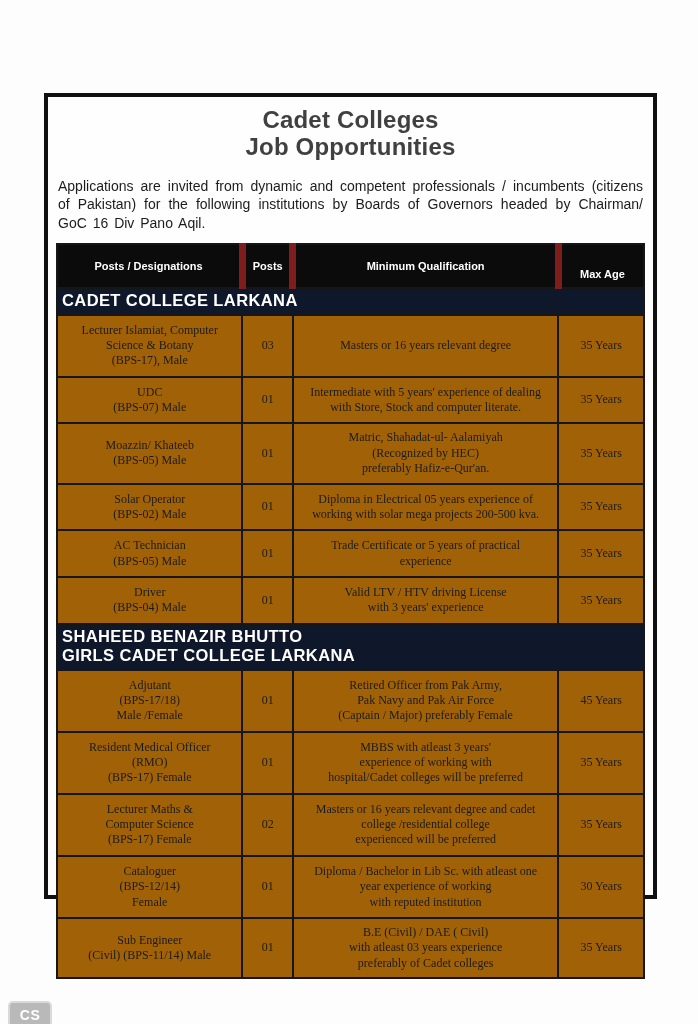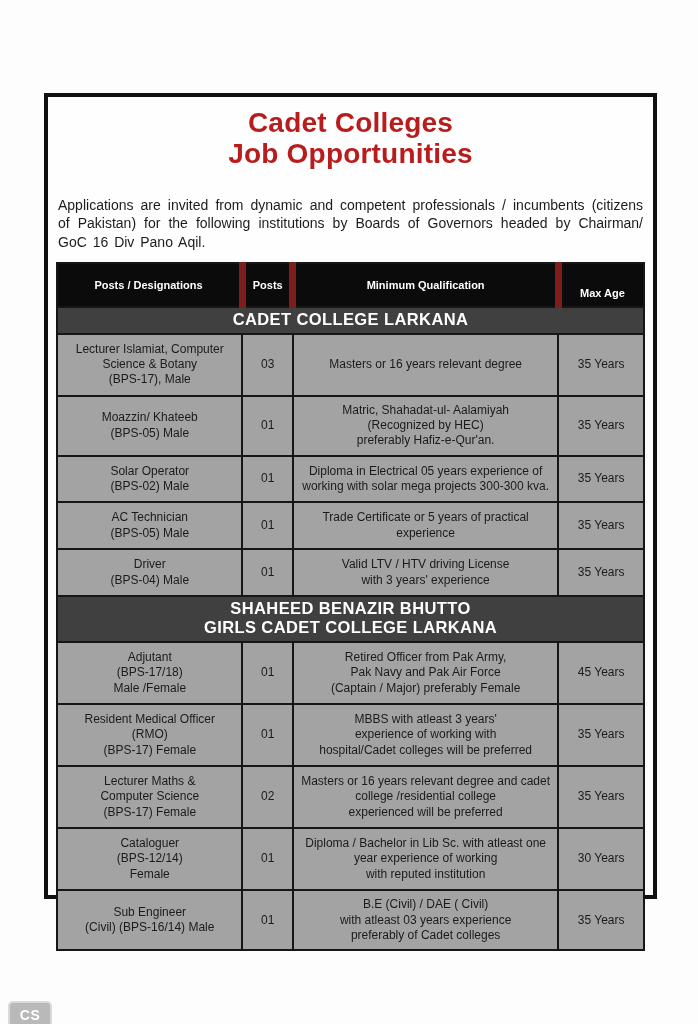--- a/index.html
+++ b/index.html
@@ -15,30 +15,30 @@
     position:absolute;
     left:44px; top:93px;
     width:613px; height:806px;
     border:4px solid #101010;
     background:#fefefe;
     padding:10px 8px 8px 8px;
   }
   .doc-title {
     text-align:center;
     font-weight:bold;
-    font-size:28px;
+    font-size:24px;
     line-height:1.12;
-    color:#b91c1c;
+    color:#404040;
     letter-spacing:0.2px;
   }
   .intro {
     font-size:14px;
     line-height:1.32;
     text-align:justify;
-    margin:26px 2px 11px 2px;
+    margin:16px 2px 11px 2px;
     color:#1c1c1c;
     word-spacing:2px;
   }
   table.jobs {
     width:100%;
     border-collapse:collapse;
     table-layout:fixed;
   }
   table.jobs col.c1 { width:31.6%; }
   table.jobs col.c2 { width:8.6%; }
@@ -53,40 +53,41 @@
     font-size:11px;
     font-weight:bold;
     height:44px;
     text-align:center;
     vertical-align:middle;
     padding:4px;
   }
   thead th:not(:first-child) { border-left:7px solid #7f1d1d; }
   thead th.age-head { vertical-align:bottom; padding-bottom:7px; }
   td.section-bar {
-    background:#404040;
+    background:#0f172a;
     color:#ffffff;
     font-weight:bold;
     font-size:16.5px;
-    text-align:center;
+    text-align:left;
     padding:2px 4px 3px 4px;
     letter-spacing:0.4px;
     white-space:pre-line;
     line-height:1.18;
     border-top:3px solid #ffffff;
   }
   td.cell {
     font-size:12px;
     line-height:1.28;
     text-align:center;
     vertical-align:middle;
     padding:7px 4px;
     white-space:pre-line;
     color:#1b1b1b;
-    background:#a3a3a3;
+    background:#a16207;
+    font-family:Liberation Serif, serif;
   }
   td.cell.qual { padding:6px 3px; }
   .watermark {
     position:absolute;
     left:8px; top:983px;
     display:flex;
     align-items:center;
     gap:9px;
   }
   .cs-badge {
@@ -141,34 +142,42 @@
 
       <tr>
         <td class="cell">Lecturer Islamiat, Computer
 Science &amp; Botany
 (BPS-17), Male</td>
         <td class="cell">03</td>
         <td class="cell qual">Masters or 16 years relevant degree</td>
         <td class="cell">35 Years</td>
       </tr>
       <tr>
+        <td class="cell">UDC
+(BPS-07) Male</td>
+        <td class="cell">01</td>
+        <td class="cell qual">Intermediate with 5 years'  experience of dealing
+with Store, Stock and computer literate.</td>
+        <td class="cell">35 Years</td>
+      </tr>
+      <tr>
         <td class="cell">Moazzin/ Khateeb
 (BPS-05) Male</td>
         <td class="cell">01</td>
         <td class="cell qual">Matric, Shahadat-ul- Aalamiyah
 (Recognized by HEC)
 preferably Hafiz-e-Qur'an.</td>
         <td class="cell">35 Years</td>
       </tr>
       <tr>
         <td class="cell">Solar Operator
 (BPS-02) Male</td>
         <td class="cell">01</td>
         <td class="cell qual">Diploma in Electrical 05 years experience of
-working with solar mega projects 300-300 kva.</td>
+working with solar mega projects 200-500 kva.</td>
         <td class="cell">35 Years</td>
       </tr>
       <tr>
         <td class="cell">AC Technician
 (BPS-05) Male</td>
         <td class="cell">01</td>
         <td class="cell qual">Trade Certificate or 5 years of practical
 experience</td>
         <td class="cell">35 Years</td>
       </tr>
@@ -221,21 +230,21 @@
 (BPS-12/14)
 Female</td>
         <td class="cell">01</td>
         <td class="cell qual">Diploma / Bachelor in Lib Sc. with atleast one
 year experience of working
 with reputed institution</td>
         <td class="cell">30 Years</td>
       </tr>
       <tr>
         <td class="cell">Sub Engineer
-(Civil) (BPS-16/14) Male</td>
+(Civil) (BPS-11/14) Male</td>
         <td class="cell">01</td>
         <td class="cell qual">B.E (Civil) / DAE ( Civil)
 with atleast 03 years experience
 preferably of Cadet colleges</td>
         <td class="cell">35 Years</td>
       </tr>
     </tbody>
   </table>
 </div>
 

